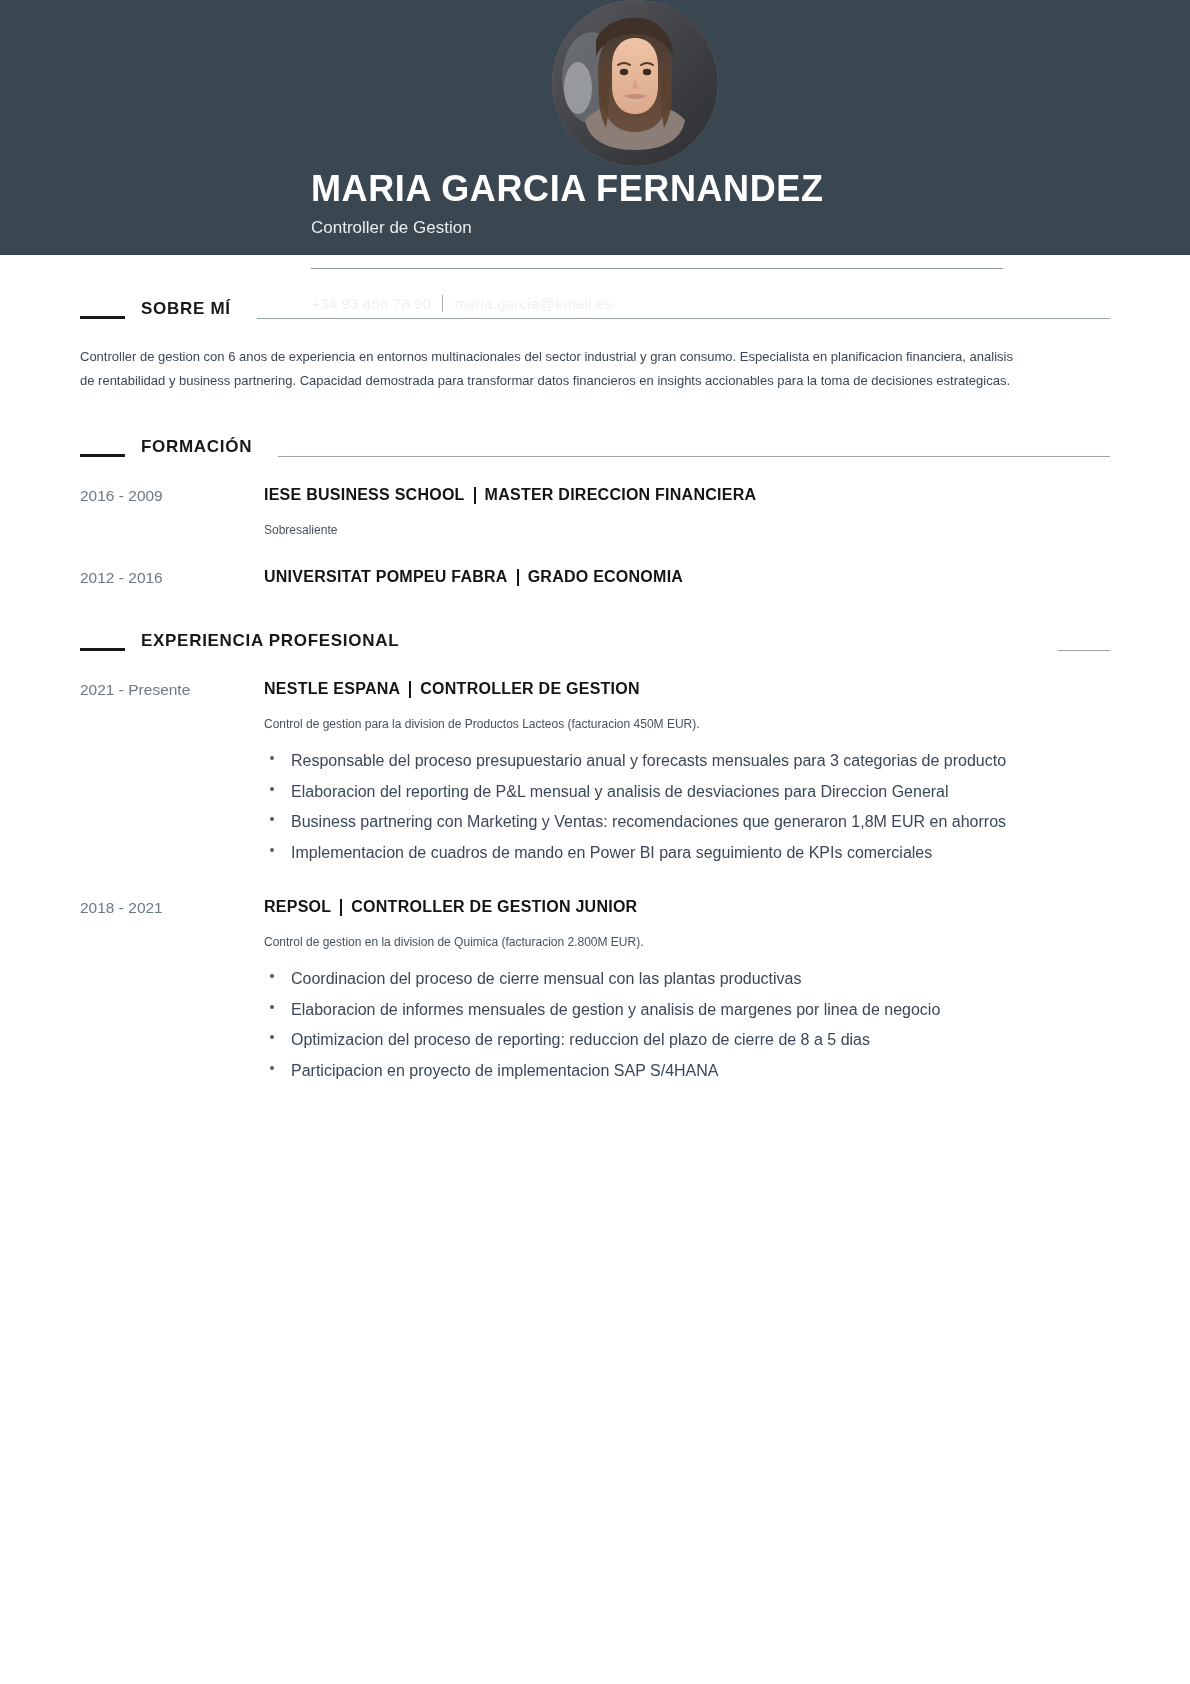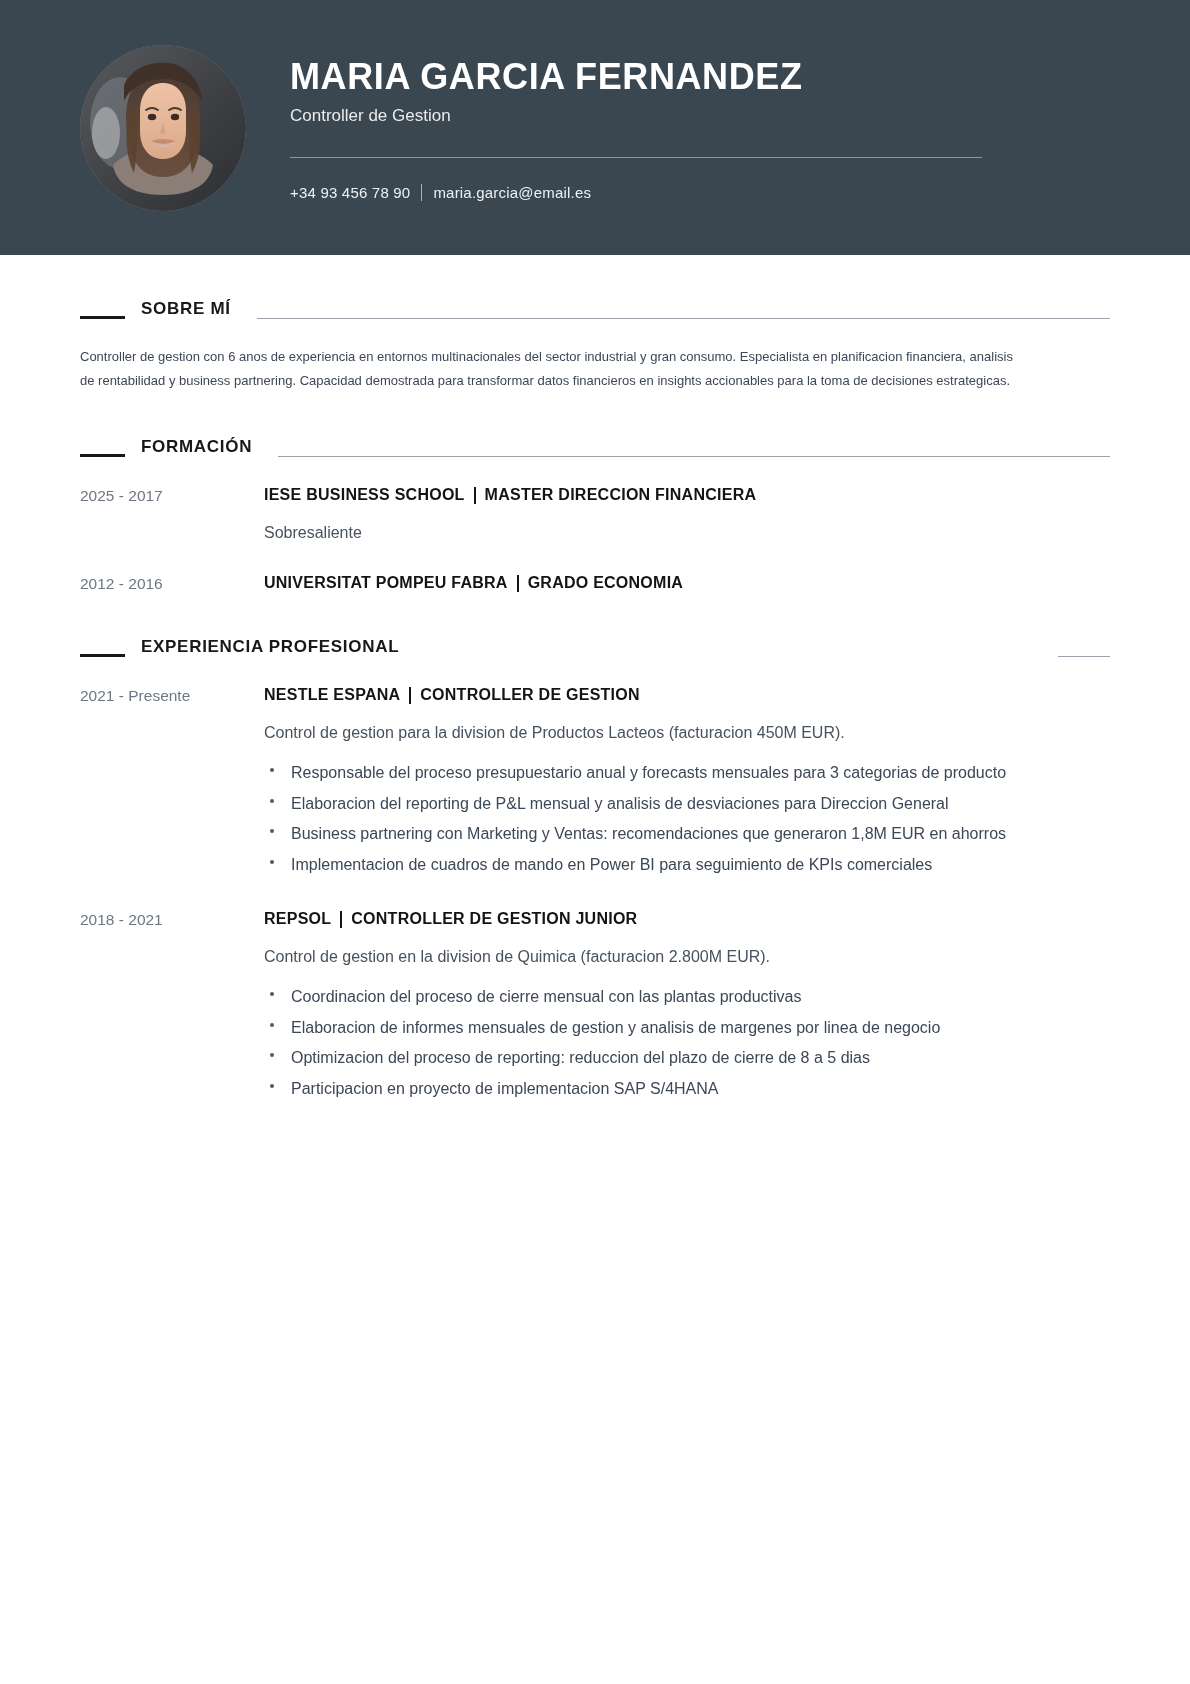--- a/index.html
+++ b/index.html
@@ -13,20 +13,21 @@
   .page{position:relative;width:1190px;height:1684px;overflow:hidden;background:#fff;}
 
   
   .header{
     position:relative;
     height:255px;
     background:#3a4750;
     display:flex;align-items:center;
     padding-left:80px;
     box-sizing:border-box;
+    flex-direction:column;
   }
   .avatar{
     width:166px;height:166px;border-radius:50%;
     overflow:hidden;flex:0 0 auto;
     position:relative;
     background:#6d6f73;
   }
   .avatar svg{display:block;width:166px;height:166px;}
   .head-text{margin-left:44px;padding-top:4px;}
   .name{
@@ -90,21 +91,21 @@
   .entry-title{
     font-size:16px;font-weight:700;color:#121416;
     letter-spacing:.25px;line-height:1.3;
     display:flex;align-items:center;flex-wrap:wrap;
   }
   .entry-title .pipe{
     display:inline-block;width:2px;height:17px;
     background:#121416;margin:0 9px;
   }
   .entry-sub{
-    font-size:16px;color:#47525f;
+    font-size:12px;color:#47525f;
     margin-top:15px;line-height:1.5;
   }
   .bullets{list-style:none;margin:14px 0 0 0;padding:0;}
   .bullets li{
     position:relative;
     padding-left:27px;
     font-size:16px;line-height:1.72;color:#3c4757;
     margin-bottom:3px;
   }
   .bullets li .dot{
@@ -183,21 +184,21 @@
     </div>
 
     <div class="section">
       <div class="sec-head">
         <span class="sec-dash"></span>
         <span class="sec-title">FORMACIÓN</span>
         <span class="sec-rule"></span>
       </div>
 
       <div class="entry">
-        <div class="entry-date">2025 - 2017</div>
+        <div class="entry-date">2016 - 2009</div>
         <div class="entry-main">
           <div class="entry-title">
             <span>IESE BUSINESS SCHOOL</span>
             <span class="pipe"></span>
             <span>MASTER DIRECCION FINANCIERA</span>
           </div>
           <div class="entry-sub">Sobresaliente</div>
         </div>
       </div>
 

